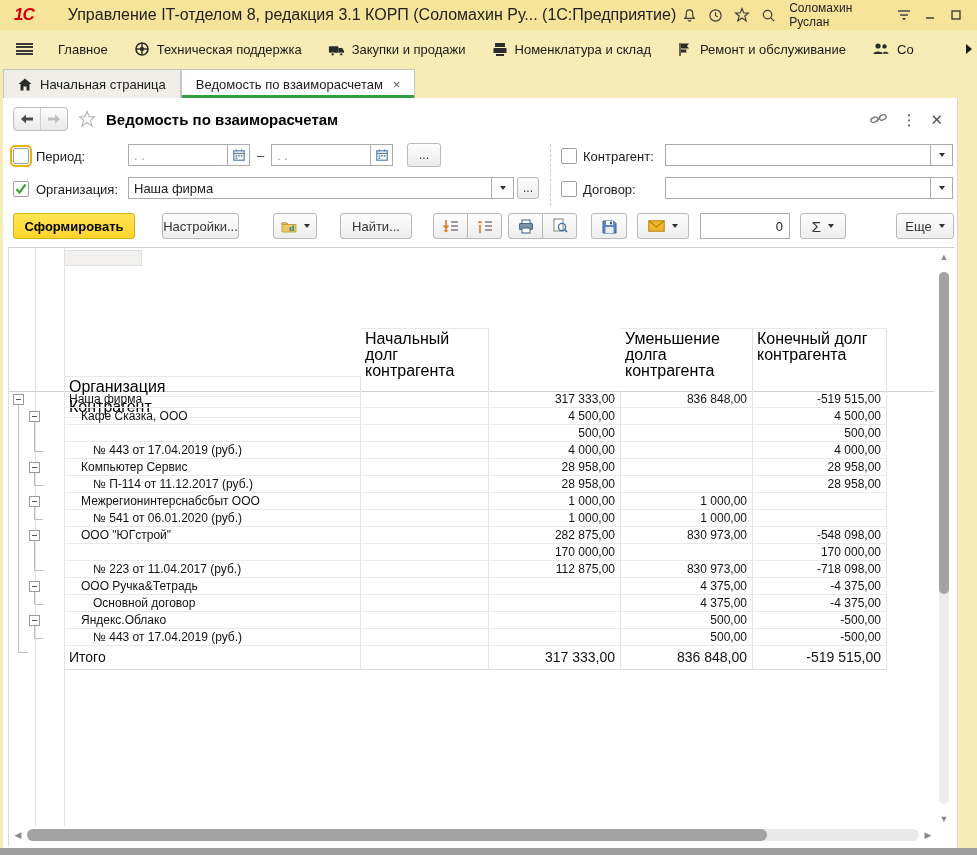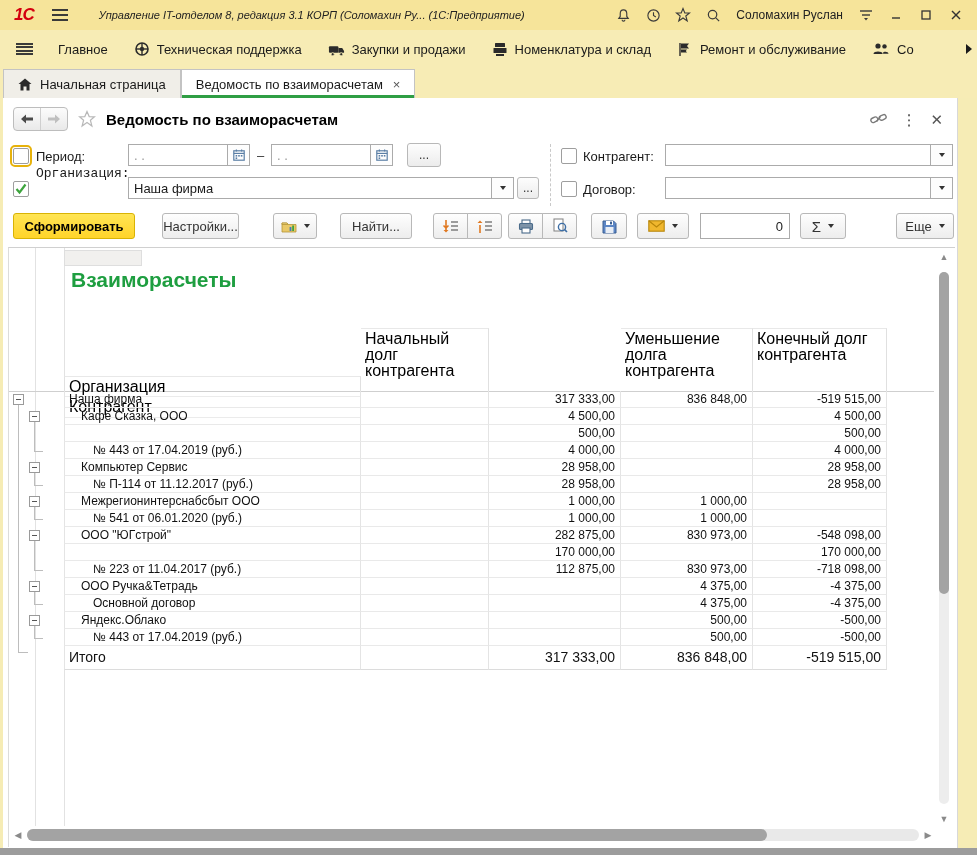--- a/index.html
+++ b/index.html
@@ -4,21 +4,21 @@
 <style>
   html,body{margin:0;padding:0;}
   body{font-family:"Liberation Sans", sans-serif; background:#fff;}
   #stage{position:relative;width:977px;height:855px;background:#f6ecb5;overflow:hidden;padding-left:8px;}
 
   
   .titlebar{position:absolute;left:0;top:0;width:977px;height:30px;background:#f6e49a;display:flex;align-items:center;}
   .logo1c{font-weight:800;font-style:italic;color:#d4000f;font-size:17px;margin-left:14px;letter-spacing:-1px;}
   .hamburger{width:16px;height:12px;margin-left:18px;display:flex;flex-direction:column;justify-content:space-between;cursor:pointer;}
   .hamburger i{display:block;height:2px;background:#3a3a3a;}
-  .win-title{font-size:11px;color:#222;margin-left:31px;white-space:nowrap;font-style:italic;}
+  .win-title{font-size:16px;color:#222;margin-left:16px;white-space:nowrap;}
   .tb-icons{display:flex;align-items:center;margin-left:auto;}
   .tb-ic{width:30px;height:24px;display:flex;align-items:center;justify-content:center;cursor:pointer;}
   .user-name{font-size:12px;color:#222;margin:0 8px;}
   .winbtn{width:30px;height:24px;display:flex;align-items:center;justify-content:center;cursor:pointer;color:#333;font-size:13px;}
 
   
   .menubar{position:absolute;left:0;top:30px;width:977px;height:38px;background:#f7ecb5;display:flex;align-items:center;border-bottom:1px solid #e7dc9c;}
   .menu-burger{margin-left:16px;}
   .menu-burger i{width:17px;}
   .menu-item{display:flex;align-items:center;gap:7px;margin-left:26px;font-size:13px;color:#1a1a1a;cursor:pointer;white-space:nowrap;}
@@ -314,21 +314,21 @@
             </svg>
         </span>
       </span>
       <span class="more-btn" style="left:404px;top:3px;width:34px;">...</span>
 
       <span class="chk checked" style="left:10px;top:41px;">
         <svg width="14" height="14" viewBox="0 0 14 14">
             <path d="M2.5 7 L5.5 10.5 L11.5 2.5" fill="none" stroke="#3da43d" stroke-width="2.2"></path>
           </svg>
       </span>
-      <span class="flabel" style="left:33px;top:26px;font-family:Liberation Mono, monospace;">Организация:</span>
+      <span class="flabel" style="left:33px;top:42px;">Организация:</span>
       <span class="field" style="left:125px;top:37px;width:386px;">
         <span class="ftext">Наша фирма</span>
         <span class="sq-btn">
             <span class="caret"></span>
           </span>
       </span>
       <span class="more-btn" style="left:514px;top:37px;width:22px;height:22px;">...</span>
 
       <span class="vsep" style="left:547px;"></span>
 
@@ -427,21 +427,20 @@
       </span>
     </div>
 
     <div class="pane">
 
       <div class="pline" style="left:26px;top:0;width:1px;height:578px;"></div>
       <div class="pline" style="left:55px;top:0;width:1px;height:578px;"></div>
       <div class="pline" style="left:0;top:143px;width:925px;height:1px;background:#cfcfcf;"></div>
 
       <div class="grey-cell"></div>
-      <div class="rtitle">Взаиморасчеты</div>
 
       <div class="hcell hcol1 htop" style="left:55px;top:80px;width:297px;height:21px;">Организация</div>
       <div class="hcell hcol1" style="left:55px;top:101px;width:297px;height:21px;">Контрагент</div>
       <div class="hcell htop" style="left:352px;top:80px;width:128px;height:63px;">Начальный долг контрагента</div>
       <div class="hcell htop" style="left:612px;top:80px;width:132px;height:63px;">Уменьшение долга контрагента</div>
       <div class="hcell htop" style="left:744px;top:80px;width:134px;height:63px;">Конечный долг контрагента</div>
 
       <div id="report-rows">
           <div class="trow">
             <div class="tc name" style="padding-left: 4px;">Наша фирма</div>

